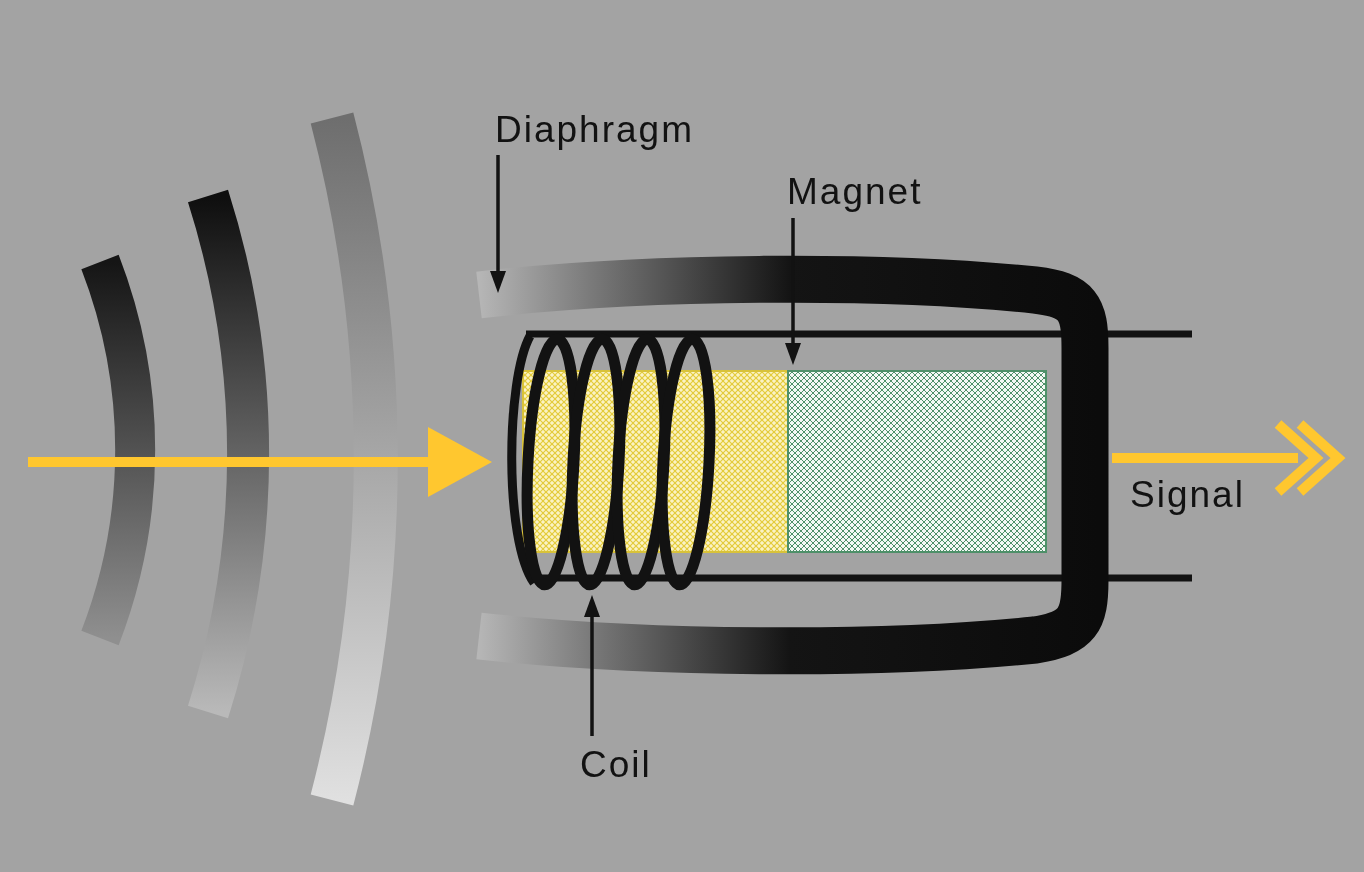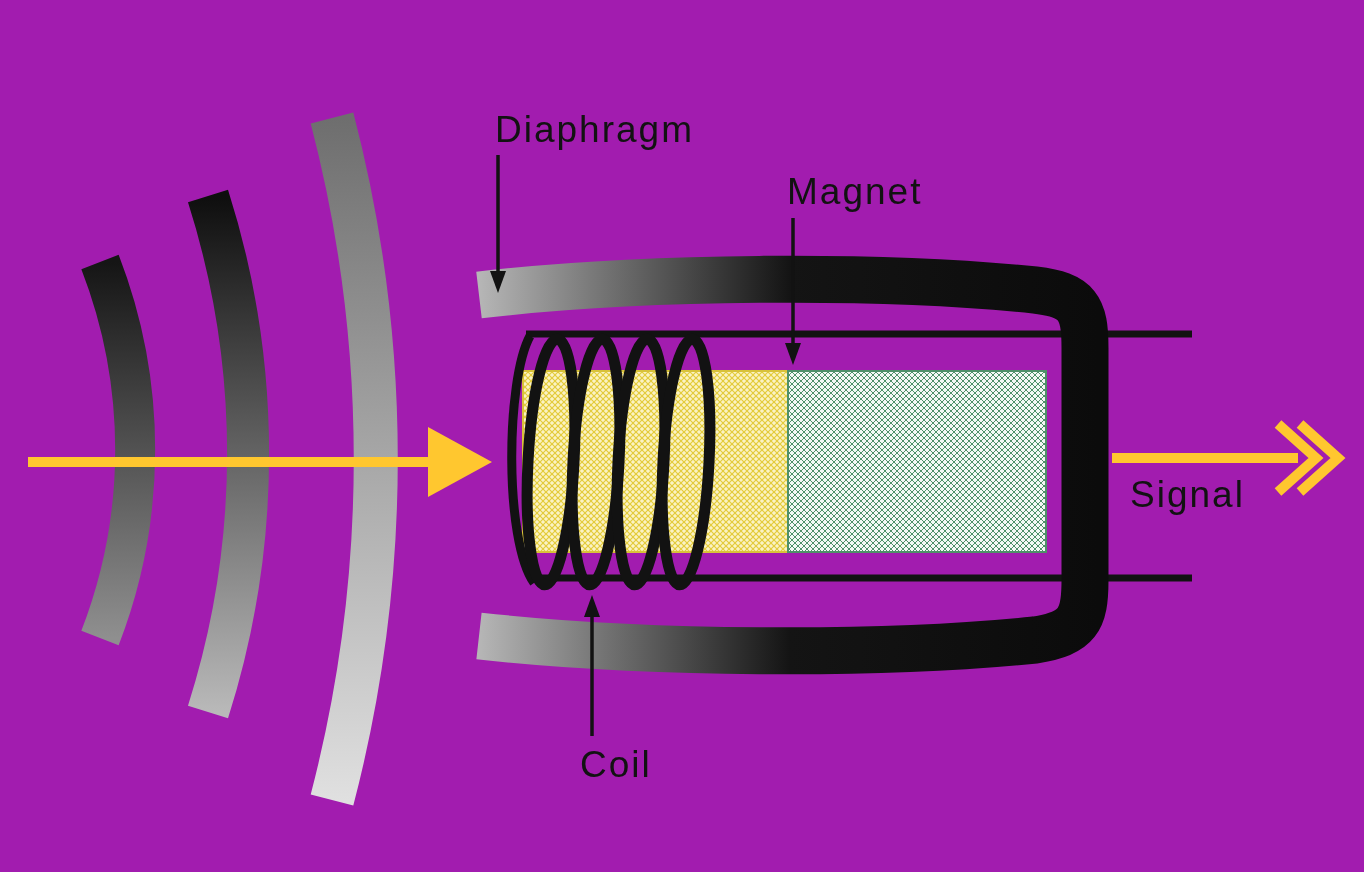--- a/index.html
+++ b/index.html
@@ -1,20 +1,20 @@
 <!DOCTYPE html>
 <html><head>
 <meta charset="utf-8">
 <style>
   html,body{margin:0;padding:0;background:#ffffff;}
   #stage{
     position:relative;
     width:1364px;
     height:872px;
-    background:#a21caf;
+    background:#a3a3a3;
     overflow:hidden;
     font-family:"Liberation Sans", sans-serif;
     text-decoration:underline;
   }
   #stage svg{display:block;width:1364px;height:872px;}
   text{
     font-family:"Liberation Sans", sans-serif;
     font-weight:500;
     letter-spacing:2px;
   }

